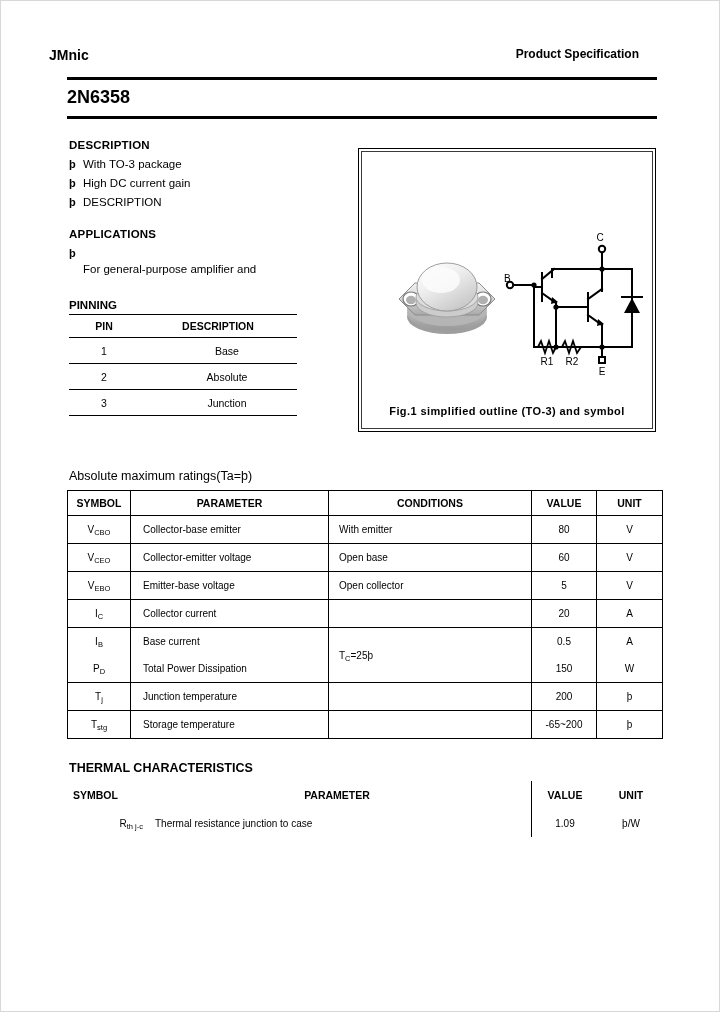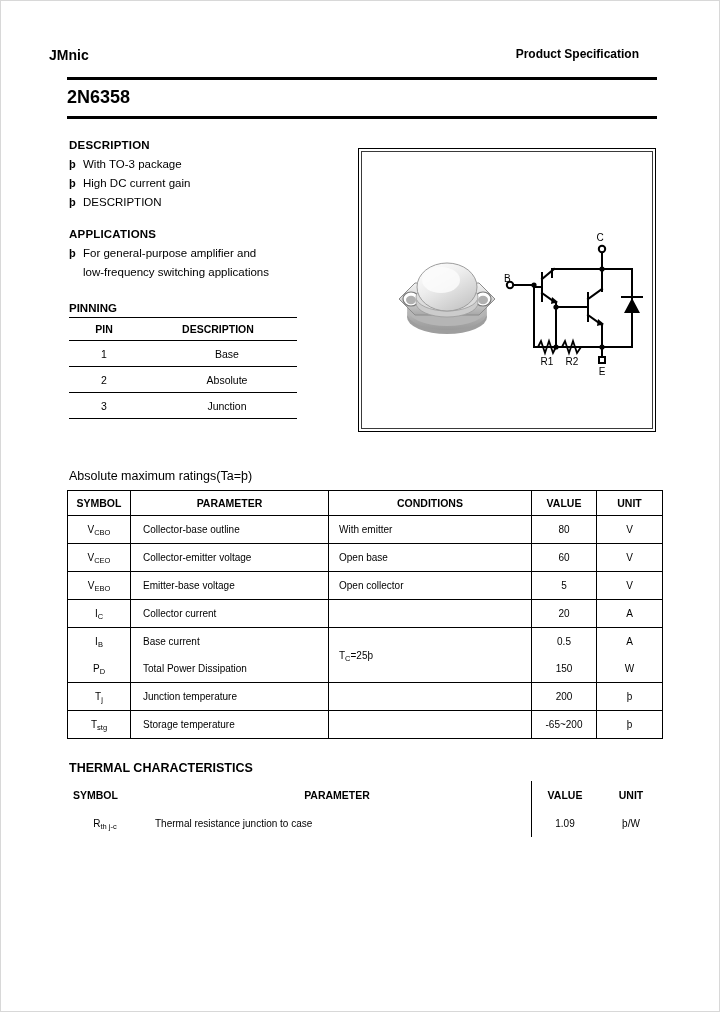--- a/index.html
+++ b/index.html
@@ -96,20 +96,21 @@
     display: inline-block;
     width: 14px;
     flex: 0 0 14px;
     font-weight: bold;
     font-size: 11px;
   }
   .bullet-text { display: block; }
   .bullet-text .cont {
     display: block;
     margin-left: 0px;
+    margin-top: 16px;
   }
   .gap-apps { height: 16px; }
 
   
   .pinning-wrap {
     margin-top: 20px;
     width: 228px;
   }
   .pin-title {
     font-size: 11.5px;
@@ -254,21 +255,21 @@
   }
   table.thermal thead th {
     font-weight: bold;
     font-size: 10.5px;
   }
   .t-sym   { width: 70px; text-align: left; padding-left: 6px !important; }
   .t-param { width: 388px; text-align: center; }
   .t-val   { width: 66px; text-align: center; border-left: 1px solid #000 !important; }
   .t-unit  { width: 66px; text-align: center; }
   .t-param-cell { text-align: left !important; padding-left: 12px !important; }
-  .t-sym-cell { text-align: center; padding-left: 0 !important; }
+  .t-sym-cell { text-align: right; padding-left: 0 !important; }
 </style>
 </head>
 <body>
 
 <div class="page">
 
   <div class="doc-header">
     <span class="brand">JMnic</span>
     <span class="spec-label">Product Specification</span>
   </div>
@@ -298,21 +299,20 @@
     </ul>
 
     <div class="gap-apps"></div>
 
     <div class="sect-head">APPLICATIONS</div>
     <ul class="bullet-list">
       <li>
         <span class="bullet-mark">þ</span>
         <span class="bullet-text">
           <span class="cont">For general-purpose amplifier and</span>
-          <span class="cont">low-frequency switching applications</span>
         </span>
       </li>
     </ul>
 
     <div class="pinning-wrap">
       <div class="pin-title">PINNING</div>
       <table class="pinning">
         <thead>
           <tr>
             <th class="col-pin">PIN</th>
@@ -437,39 +437,40 @@
       <rect x="95" y="128" width="6" height="6" fill="#fff" stroke="#000" stroke-width="2"></rect>
       <circle cx="6" cy="56" r="3.2" fill="#fff" stroke="#000" stroke-width="2"></circle>
 
       <text x="96" y="12" font-family="Liberation Sans, sans-serif" font-size="10" text-anchor="middle" fill="#000">C</text>
       <text x="98" y="146" font-family="Liberation Sans, sans-serif" font-size="10" text-anchor="middle" fill="#000">E</text>
       <text x="0" y="53" font-family="Liberation Sans, sans-serif" font-size="10" fill="#000">B</text>
       <text x="43" y="136" font-family="Liberation Sans, sans-serif" font-size="10" text-anchor="middle" fill="#000">R1</text>
       <text x="68" y="136" font-family="Liberation Sans, sans-serif" font-size="10" text-anchor="middle" fill="#000">R2</text>
     </svg>
 
+    <div class="fig-caption">Fig.1  simplified  outline  (TO-3)  and  symbol</div>
   </div>
 
   <div class="amr-title">Absolute maximum ratings(Ta=þ)</div>
 
   <table class="ratings">
     <thead>
       <tr>
         <th class="c-sym">SYMBOL</th>
         <th class="c-param" style="text-align:center;padding-left:0 !important;">PARAMETER</th>
         <th class="c-cond" style="text-align:center;padding-left:0 !important;">CONDITIONS</th>
         <th class="c-val">VALUE</th>
         <th class="c-unit">UNIT</th>
       </tr>
     </thead>
     <tbody>
 
       <tr>
         <td class="c-sym"><span>V</span><sub>CBO</sub></td>
-        <td class="c-param">Collector-base outline</td>
+        <td class="c-param">Collector-base emitter</td>
         <td class="c-cond">With emitter</td>
         <td class="c-val">80</td>
         <td class="c-unit">V</td>
       </tr>
 
       <tr>
         <td class="c-sym"><span>V</span><sub>CEO</sub></td>
         <td class="c-param">Collector-emitter voltage</td>
         <td class="c-cond">Open base</td>
         <td class="c-val">60</td>

